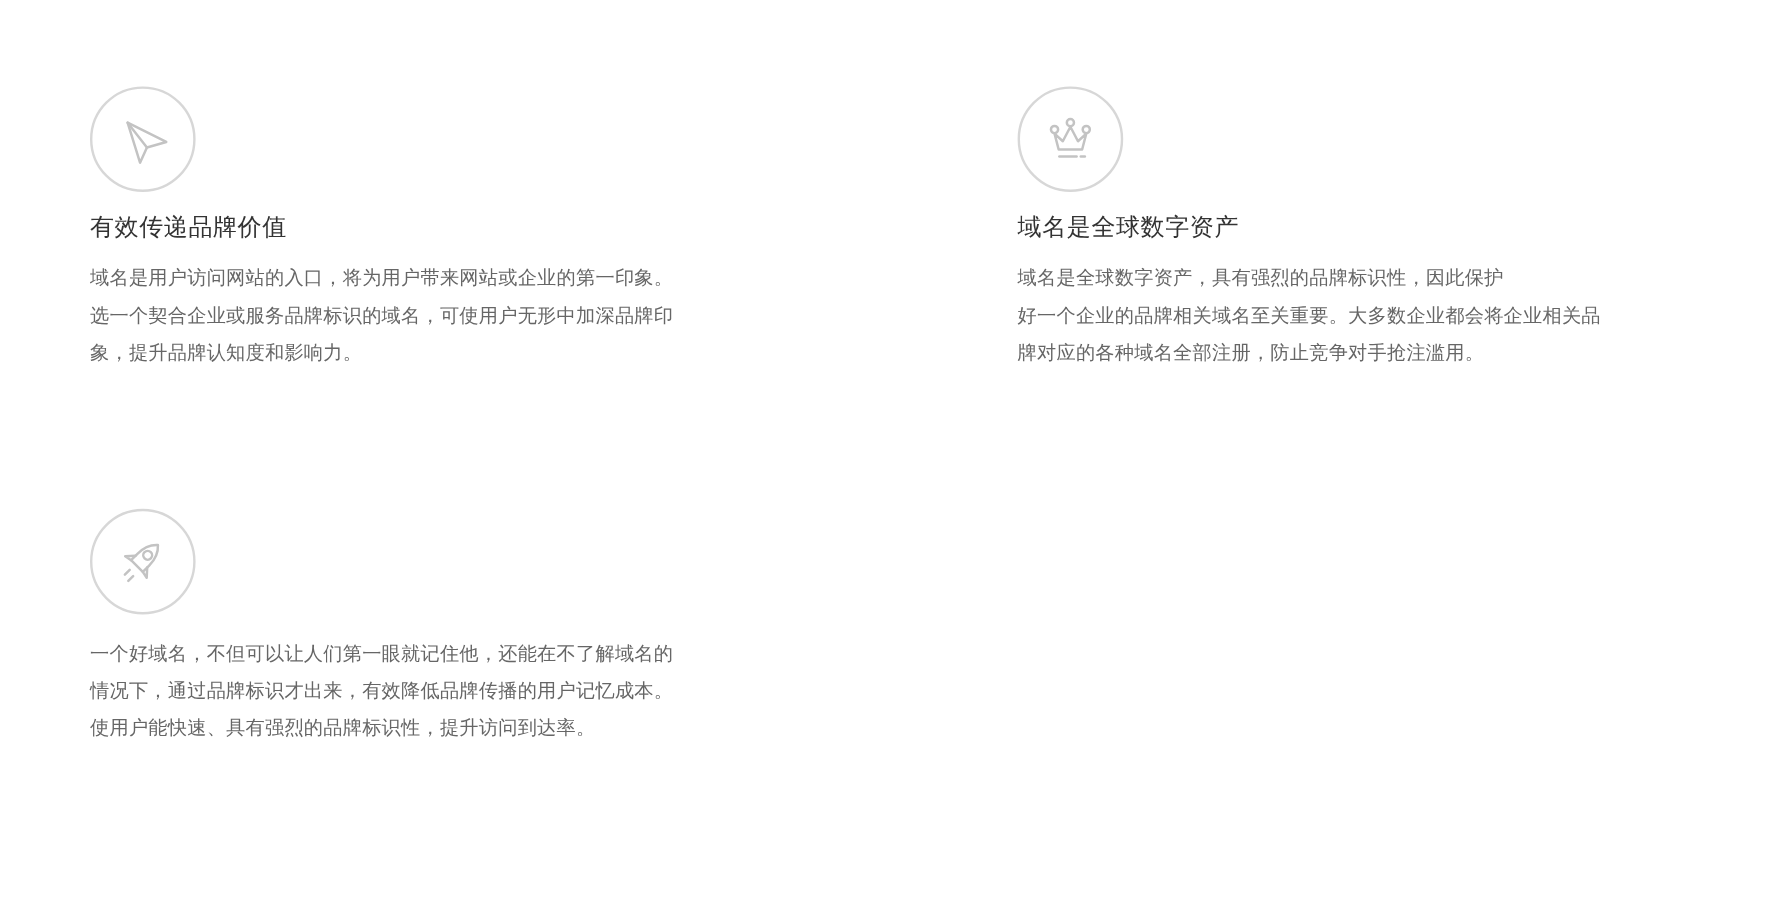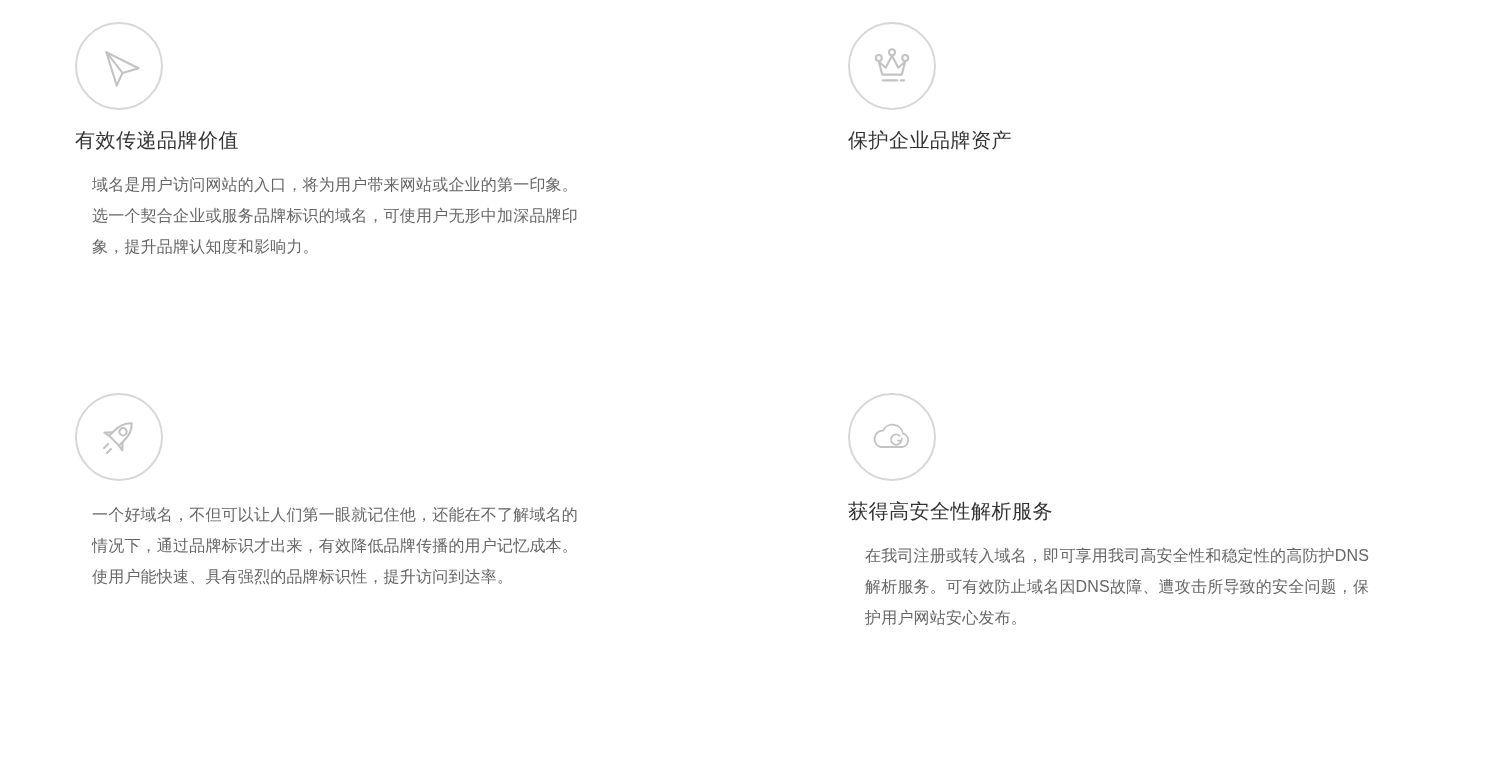--- a/index.html
+++ b/index.html
@@ -7,21 +7,21 @@
     padding: 0;
     background: #ffffff;
     font-family: "Liberation Sans", "DejaVu Sans", sans-serif;
   }
   .page {
     width: 1490px;
     height: 760px;
     overflow: hidden;
     background: var(--page-bg, #ffffff);
     box-sizing: border-box;
-    padding: 22px 0 0 75px;
+    padding: 72px 0 0 75px;
   }
   .features-grid {
     display: grid;
     grid-template-columns: 580px 580px;
     column-gap: 193px;
     row-gap: 114px;
   }
   .feature { }
   .icon-circle {
     width: 84px;
@@ -41,21 +41,21 @@
   }
   .feature-title {
     margin: 0 0 15px 0;
     font-size: 20px;
     line-height: 24px;
     font-weight: 400;
     color: var(--heading-color, #333333);
     letter-spacing: 0.5px;
   }
   .feature-desc {
-    margin: 17px;
+    margin: 0;
     font-size: 16px;
     line-height: 31px;
     color: var(--body-color, #666666);
     white-space: pre-line;
     letter-spacing: 0.2px;
   }
 </style>
 </head>
 <body>
 
@@ -79,49 +79,39 @@
       <div class="icon-circle">
         <svg viewBox="0 0 40 40" fill="none" stroke="currentColor" stroke-width="1.8" stroke-linejoin="round" stroke-linecap="round">
           <circle cx="8.5" cy="13" r="2.6"></circle>
           <circle cx="20" cy="8" r="2.6"></circle>
           <circle cx="31.5" cy="13" r="2.6"></circle>
           <path d="M8.5 16 L11.5 27.5 L28.5 27.5 L31.5 16 L25.5 21.5 L20 11 L14.5 21.5 Z"></path>
           <path d="M12 32.5 L24.5 32.5"></path>
           <path d="M27.5 32.5 L30.5 32.5"></path>
         </svg>
       </div>
-      <h3 class="feature-title">保护企业品牌资产</h3>
+      <h3 class="feature-title">域名是全球数字资产</h3>
+      <p class="feature-desc">域名是全球数字资产，具有强烈的品牌标识性，因此保护
+好一个企业的品牌相关域名至关重要。大多数企业都会将企业相关品
+牌对应的各种域名全部注册，防止竞争对手抢注滥用。</p>
     </div>
 
     <div class="feature">
       <div class="icon-circle">
         <svg viewBox="0 0 40 40" fill="none" stroke="currentColor" stroke-width="1.8" stroke-linejoin="round" stroke-linecap="round">
           <g transform="rotate(45 20 19)">
             <path d="M20 3.5 C24.5 7.5 26 13.5 26 18.5 L26 25 L14 25 L14 18.5 C14 13.5 15.5 7.5 20 3.5 Z"></path>
             <circle cx="20" cy="14" r="3.2"></circle>
             <path d="M14 20.5 L9 26 L14 25"></path>
             <path d="M26 20.5 L31 26 L26 25"></path>
           </g>
           <path d="M7 29.5 L10.5 26"></path>
           <path d="M9.5 34 L13 30.5"></path>
         </svg>
       </div>
       <p class="feature-desc">一个好域名，不但可以让人们第一眼就记住他，还能在不了解域名的
 情况下，通过品牌标识才出来，有效降低品牌传播的用户记忆成本。
 使用户能快速、具有强烈的品牌标识性，提升访问到达率。</p>
     </div>
 
-    <div class="feature">
-      <div class="icon-circle">
-        <svg viewBox="0 0 46 40" fill="none" stroke="currentColor" stroke-width="1.8" stroke-linejoin="round" stroke-linecap="round">
-          <path d="M12 30 L32.5 30 A6.8 6.8 0 0 0 34 16.6 A10.5 10.5 0 0 0 14.2 13.6 A8.3 8.3 0 0 0 12 30 Z"></path>
-          <path d="M30.8 18.8 A5.2 5.2 0 1 0 32.1 24.4"></path>
-          <path d="M32.9 21.4 L32.1 24.6 L29.1 23.4"></path>
-        </svg>
-      </div>
-      <h3 class="feature-title">获得高安全性解析服务</h3>
-      <p class="feature-desc">在我司注册或转入域名，即可享用我司高安全性和稳定性的高防护DNS
-解析服务。可有效防止域名因DNS故障、遭攻击所导致的安全问题，保
-护用户网站安心发布。</p>
-    </div>
 
   </div>
 </div>
 
 </body></html>

